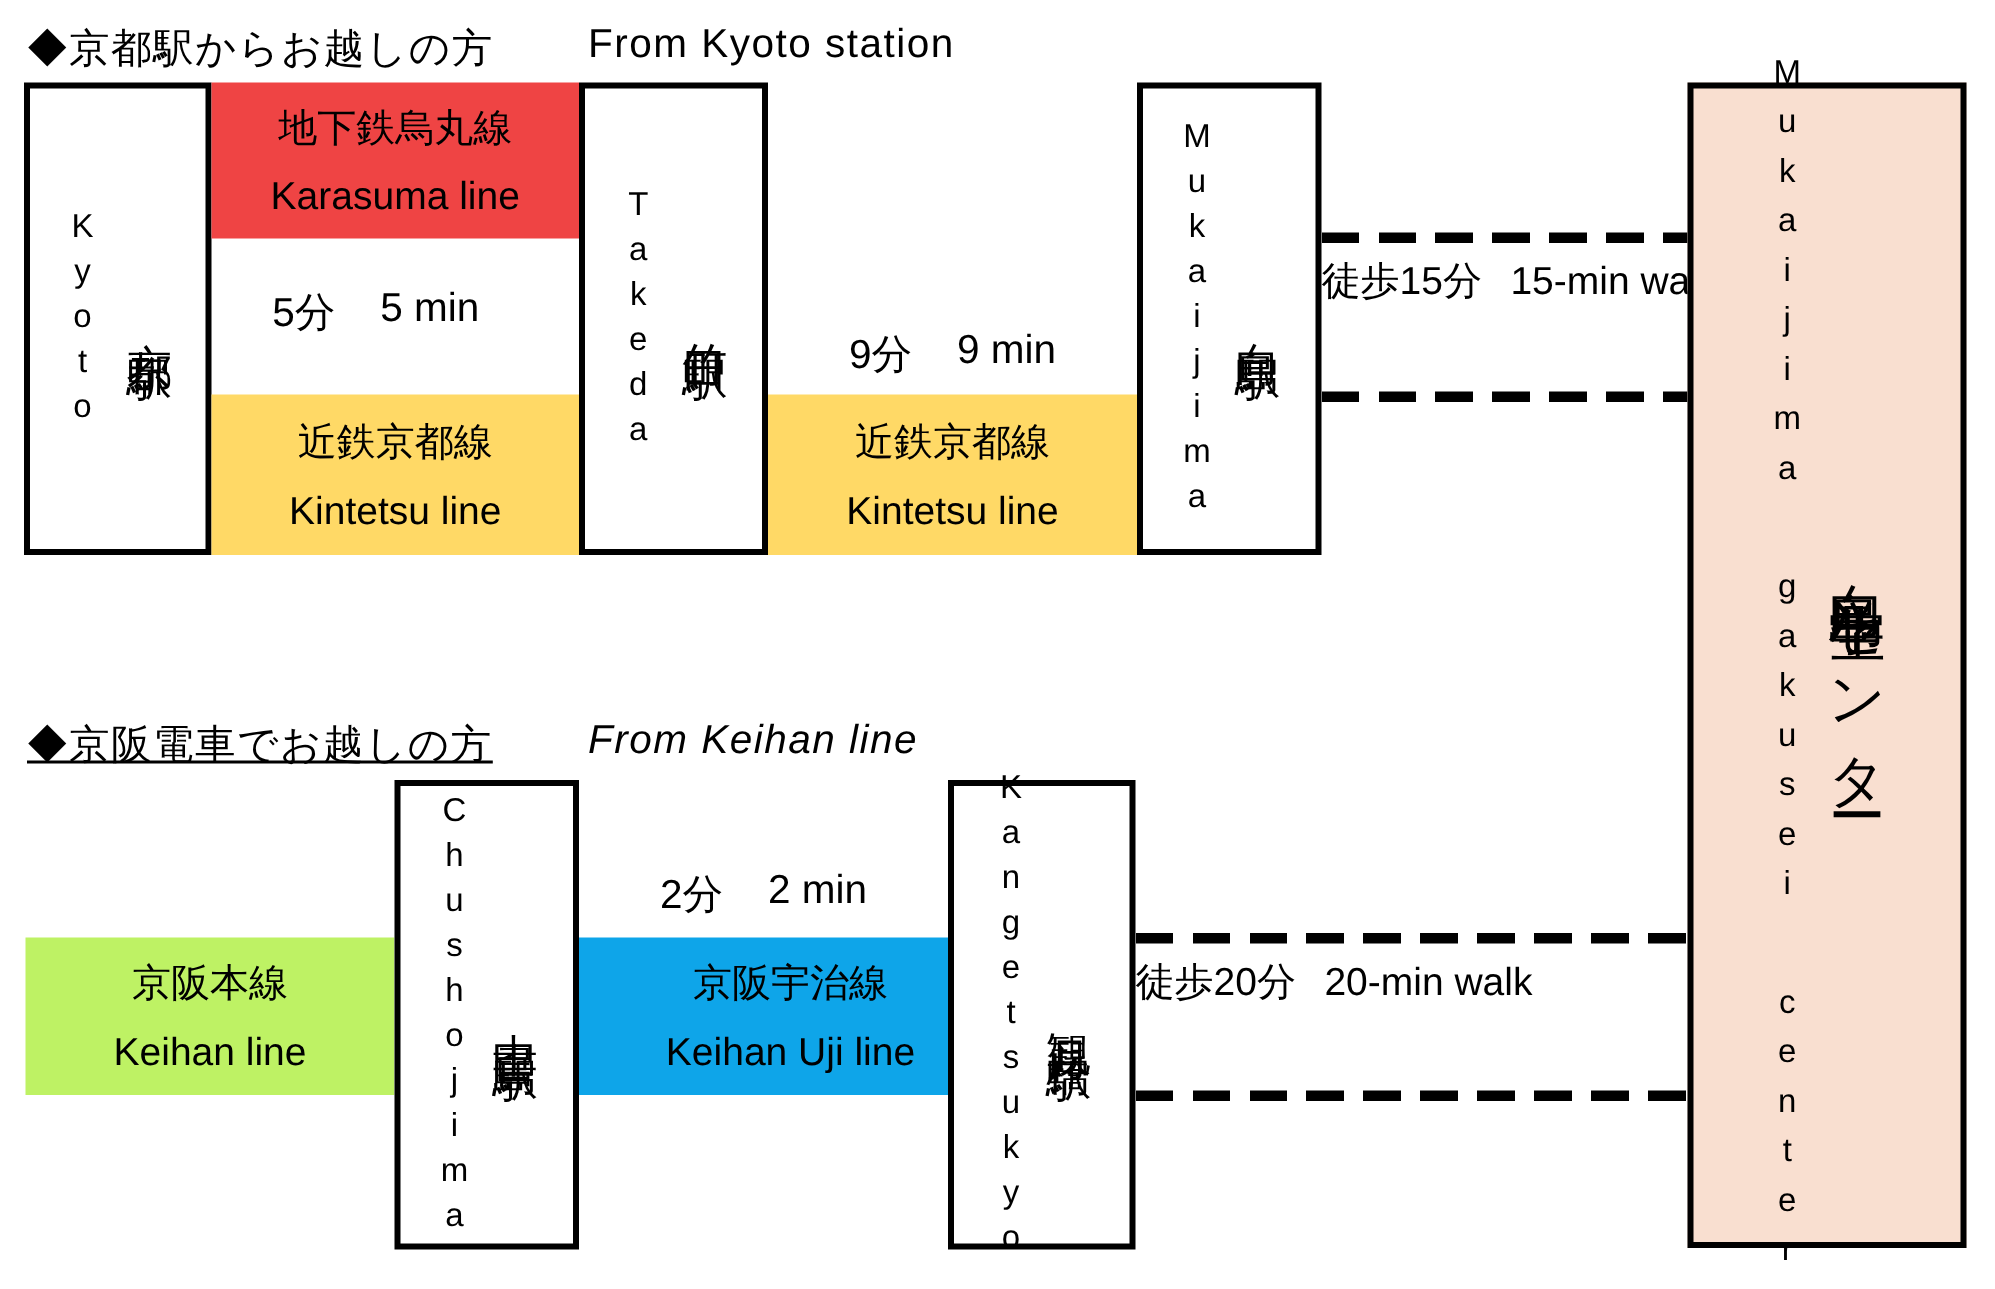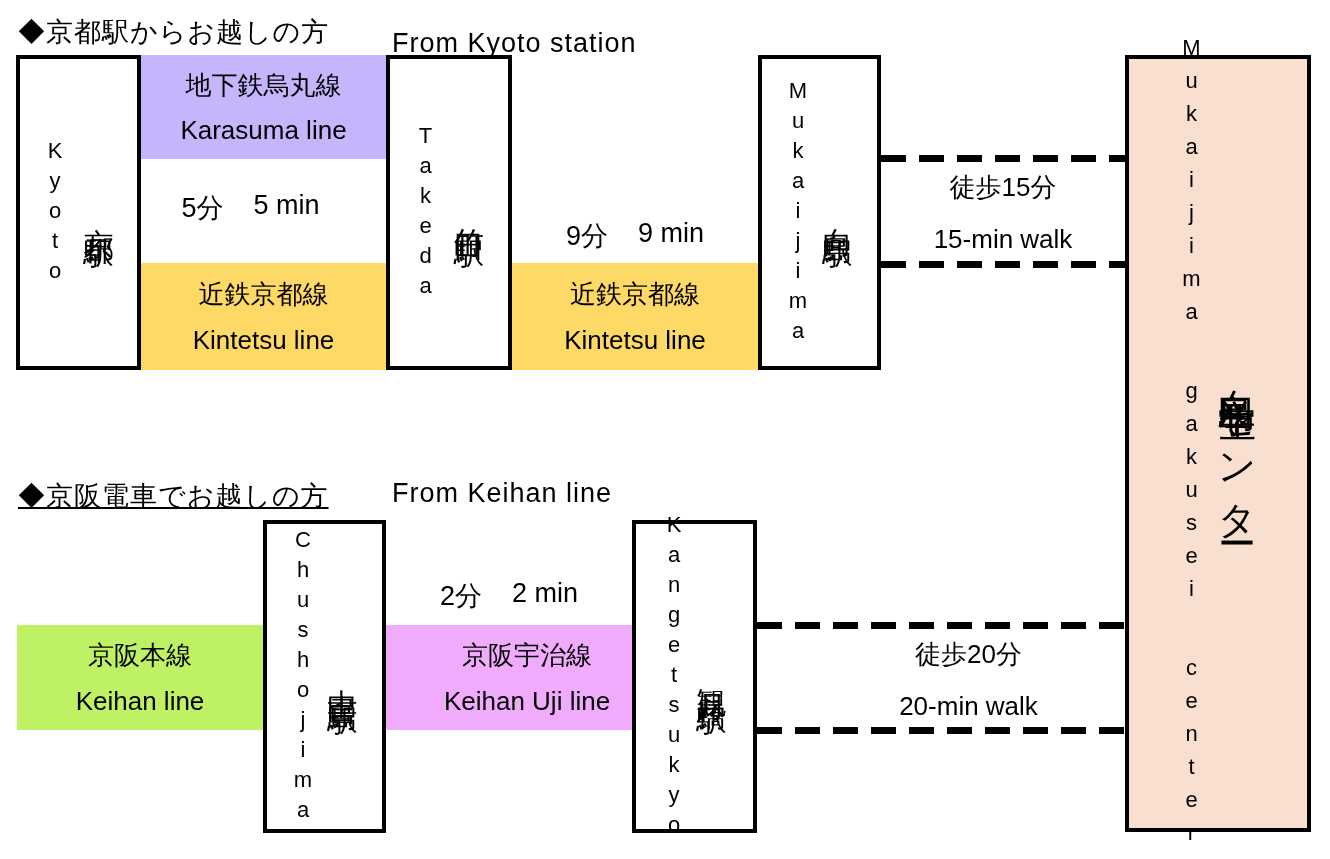--- a/index.html
+++ b/index.html
@@ -49,21 +49,21 @@
     position: absolute;
     display: flex;
     justify-content: center;
     gap: 30px;
     font-size: 27px;
     white-space: nowrap;
   }
   .walk {
     position: absolute;
     display: flex;
-    flex-direction: column;
+    flex-direction: row;
     align-items: center;
     gap: 19px;
     font-size: 26px;
     white-space: nowrap;
   }
   .dash {
     position: absolute;
     height: 7px;
     background: repeating-linear-gradient(to right, #000 0, #000 25px, transparent 25px, transparent 38px);
   }
@@ -84,28 +84,28 @@
   }
   .vw { text-orientation: upright; font-size: 22px; letter-spacing: 8px; }
   .dest-kanji { font-size: 38px; letter-spacing: 5px; }
 </style>
 </head>
 <body>
 
 <div class="canvas">
 
   <span class="hdr" style="left:18px; top:14px;">◆京都駅からお越しの方</span>
-  <span class="hdr" style="left:392px; top:28px;">From Kyoto station</span>
+  <span class="hdr" style="left:392px; top:14px;">From Kyoto station</span>
 
   <div class="station" style="left:16px; top:55px; width:125px; height:315px;">
     <span class="vr">Kyoto</span>
     <span class="vk">京都駅</span>
   </div>
 
-  <div class="band" style="left: 141px; top: 55px; width: 245px; height: 104px; background-color: #c4b5fd;">
+  <div class="band" style="left: 141px; top: 55px; width: 245px; height: 104px; background-color: #ef4444;">
     <span>地下鉄烏丸線</span>
     <span>Karasuma line</span>
   </div>
 
   <div class="time" style="left:128px; top:190px; width:245px;">
     <span>5分</span>
     <span>5 min</span>
   </div>
 
   <div class="band" style="left: 141px; top: 263px; width: 245px; height: 107px; background-color: rgb(255, 217, 102);">
@@ -143,38 +143,38 @@
   <div class="dest" style="left: 1125px; top: 55px; width: 186px; height: 777px; background-color: rgb(249, 223, 208);">
     <div class="dest-words">
       <span class="vw">Mukaijima</span>
       <span class="vw">gakusei</span>
       <span class="vw">center</span>
     </div>
     <span class="dest-kanji">向島学生センター</span>
   </div>
 
   <span class="hdr" style="left:18px; top:478px;text-decoration:underline;">◆京阪電車でお越しの方</span>
-  <span class="hdr" style="left:392px; top:478px;">From Keihan line</span>
+  <span class="hdr" style="left:392px; top:478px;font-style:italic;">From Keihan line</span>
 
   <div class="band" style="left: 17px; top: 625px; width: 246px; height: 105px; background-color: #bef264;">
     <span>京阪本線</span>
     <span>Keihan line</span>
   </div>
 
   <div class="station" style="left:263px; top:520px; width:123px; height:313px; gap:14px;">
     <span class="vr">Chushojima</span>
     <span class="vk">中書島駅</span>
   </div>
 
   <div class="time" style="left:386px; top:578px; width:246px;">
     <span>2分</span>
     <span>2 min</span>
   </div>
 
-  <div class="band" style="left: 386px; top: 625px; width: 282px; height: 105px; background-color: #f0abfc;">
+  <div class="band" style="left: 386px; top: 625px; width: 282px; height: 105px; background-color: #0ea5e9;">
     <span>京阪宇治線</span>
     <span>Keihan Uji line</span>
   </div>
 
   <div class="station" style="left:632px; top:520px; width:125px; height:313px; gap:12px;">
     <span class="vr">Kangetsukyo</span>
     <span class="vk">観月橋駅</span>
   </div>
 
   <div class="dash" style="left:757px; top:622px; width:368px;"></div>

